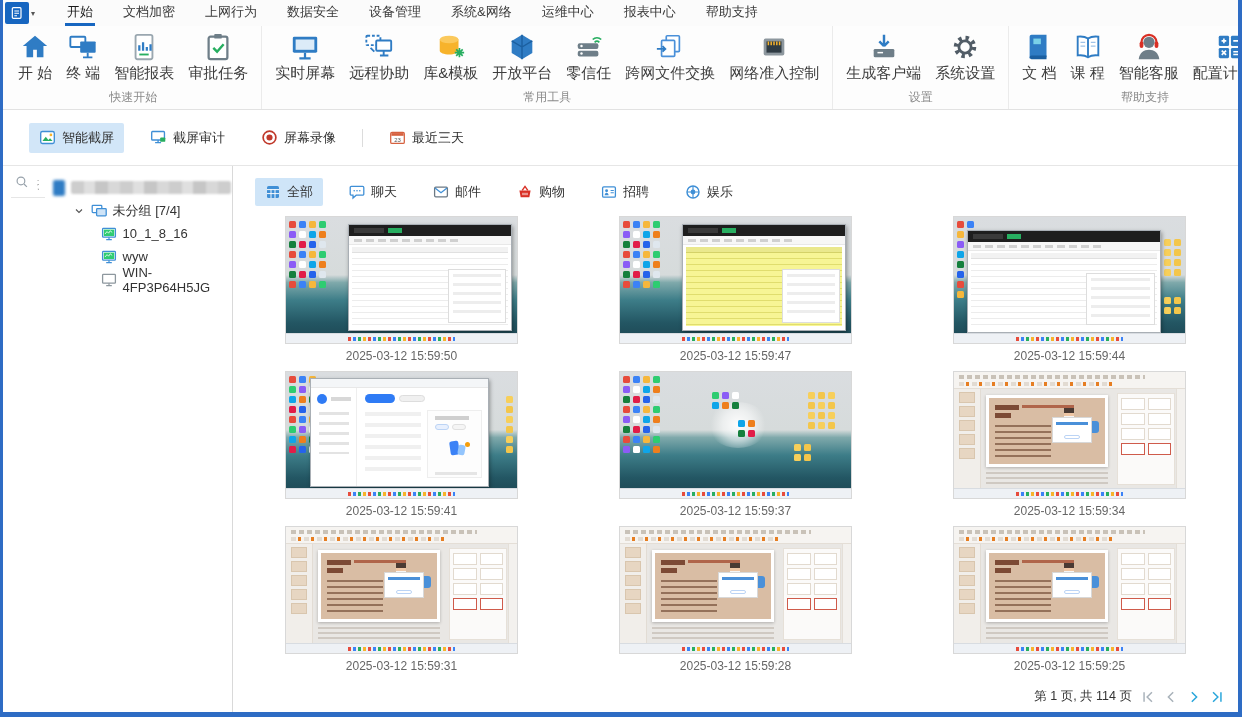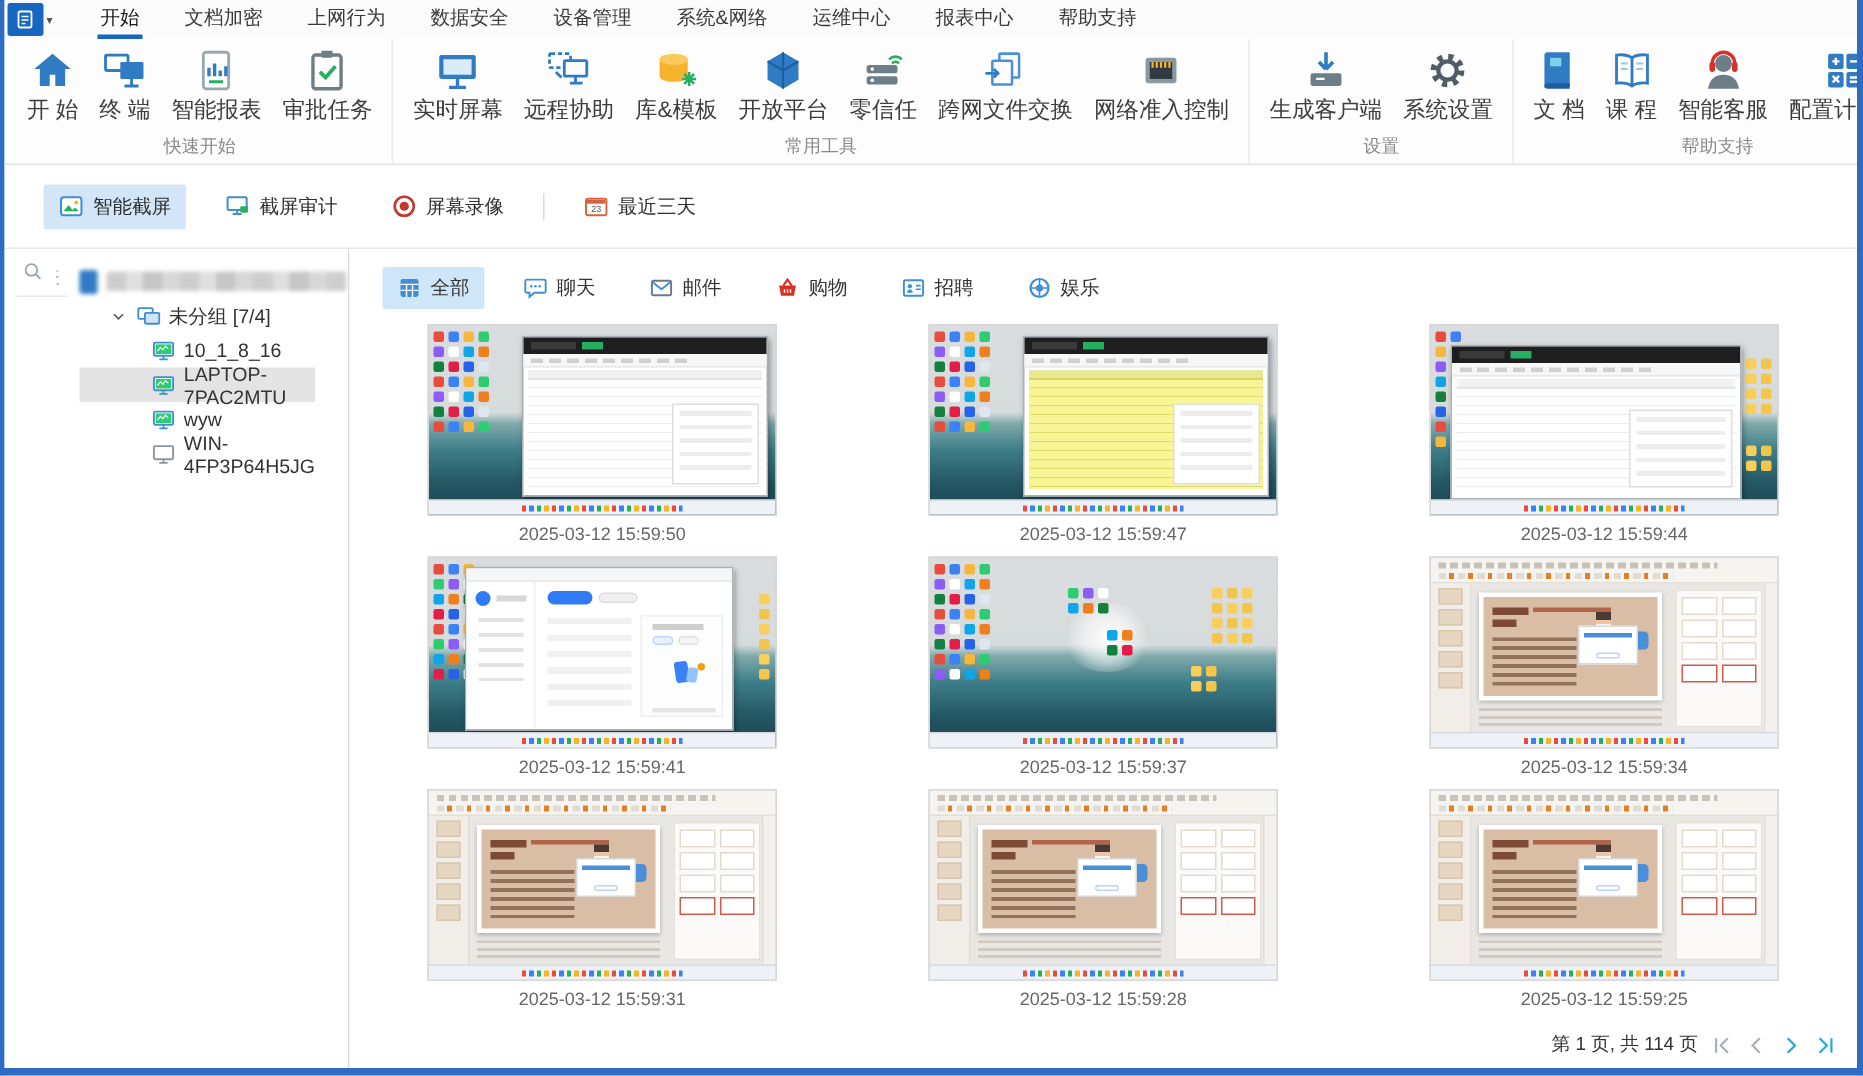--- a/index.html
+++ b/index.html
@@ -401,31 +401,20 @@
             <span class="ic ">
               <svg viewBox="0 0 20 20">
                 <rect x="2" y="3" width="16" height="11" rx="1" fill="#fff" stroke="#3f8fd6" stroke-width="1.6"></rect>
                 <rect x="3.5" y="4.5" width="13" height="8" fill="#2ecc71"></rect>
                 <path d="M5 10l2.5-3 2 2 2-3 2.5 2" stroke="#fff" stroke-width="1" fill="none"></path>
                 <path d="M10 14v2.5M6.5 17h7" stroke="#3f8fd6" stroke-width="1.5" fill="none"></path>
               </svg>
             </span>
             <span>10_1_8_16</span>
           </div>
-          <div class="trow node selected">
-            <span class="ic ">
-              <svg viewBox="0 0 20 20">
-                <rect x="2" y="3" width="16" height="11" rx="1" fill="#fff" stroke="#3f8fd6" stroke-width="1.6"></rect>
-                <rect x="3.5" y="4.5" width="13" height="8" fill="#2ecc71"></rect>
-                <path d="M5 10l2.5-3 2 2 2-3 2.5 2" stroke="#fff" stroke-width="1" fill="none"></path>
-                <path d="M10 14v2.5M6.5 17h7" stroke="#3f8fd6" stroke-width="1.5" fill="none"></path>
-              </svg>
-            </span>
-            <span>LAPTOP-7PAC2MTU</span>
-          </div>
           <div class="trow node">
             <span class="ic ">
               <svg viewBox="0 0 20 20">
                 <rect x="2" y="3" width="16" height="11" rx="1" fill="#fff" stroke="#3f8fd6" stroke-width="1.6"></rect>
                 <rect x="3.5" y="4.5" width="13" height="8" fill="#2ecc71"></rect>
                 <path d="M5 10l2.5-3 2 2 2-3 2.5 2" stroke="#fff" stroke-width="1" fill="none"></path>
                 <path d="M10 14v2.5M6.5 17h7" stroke="#3f8fd6" stroke-width="1.5" fill="none"></path>
               </svg>
             </span>
             <span>wyw</span>

